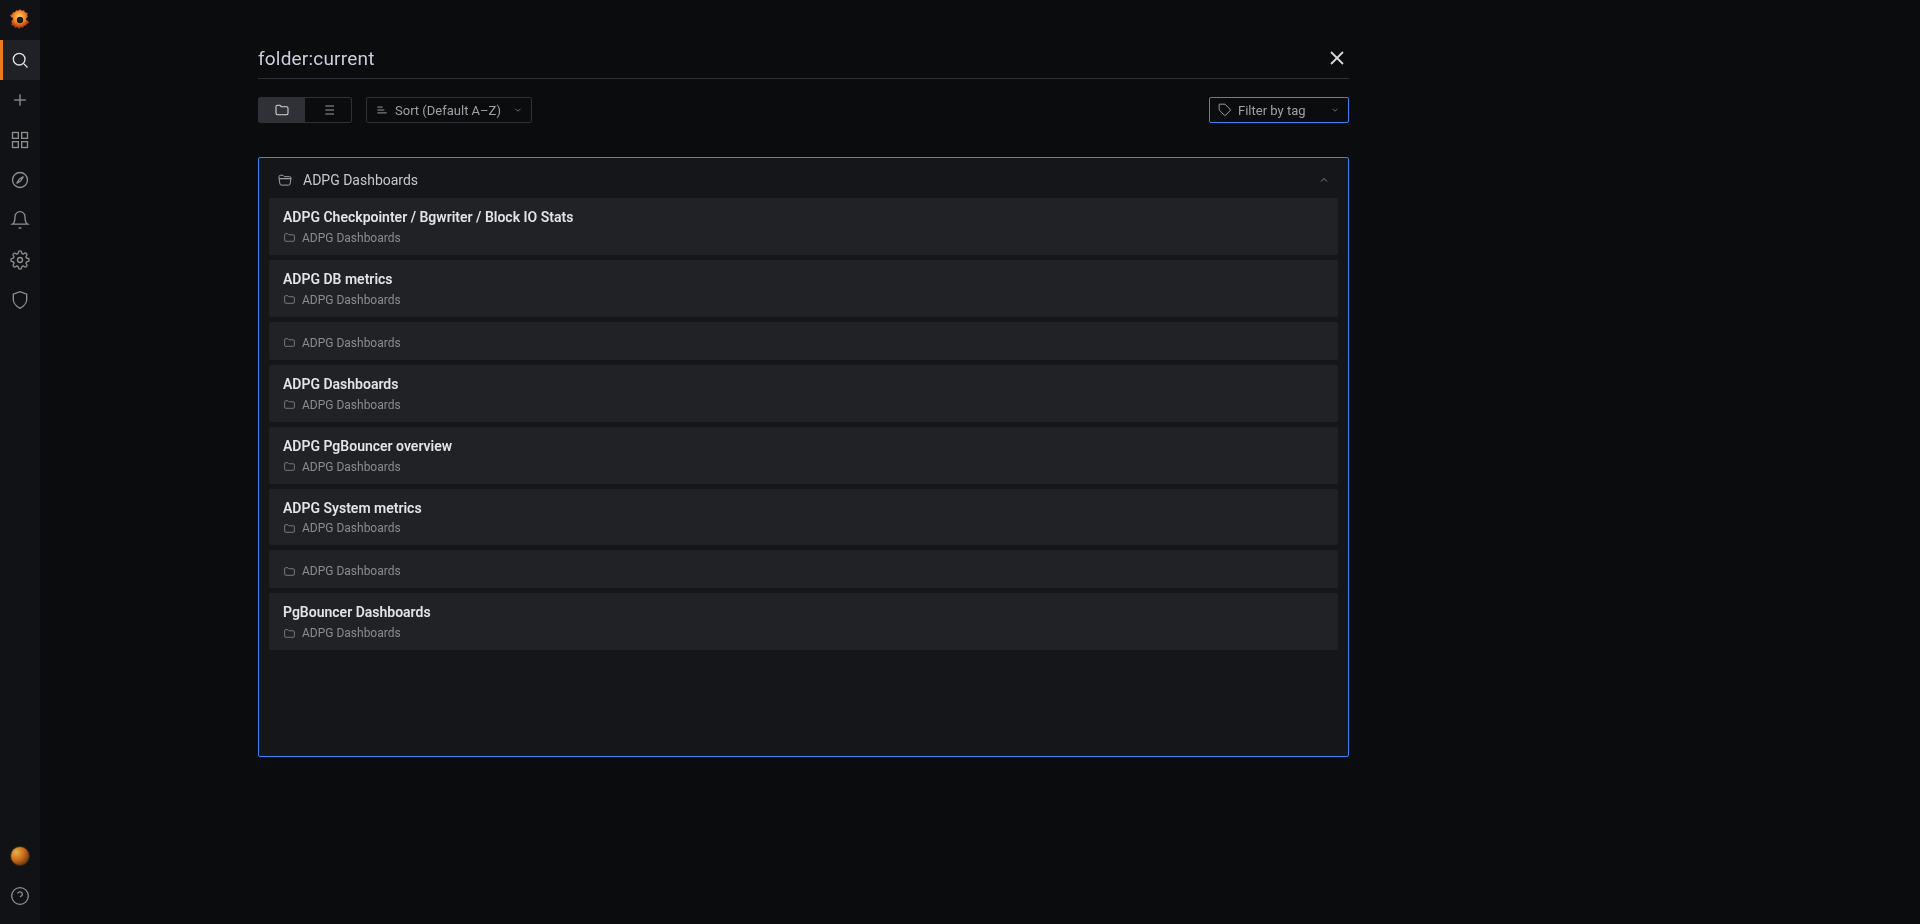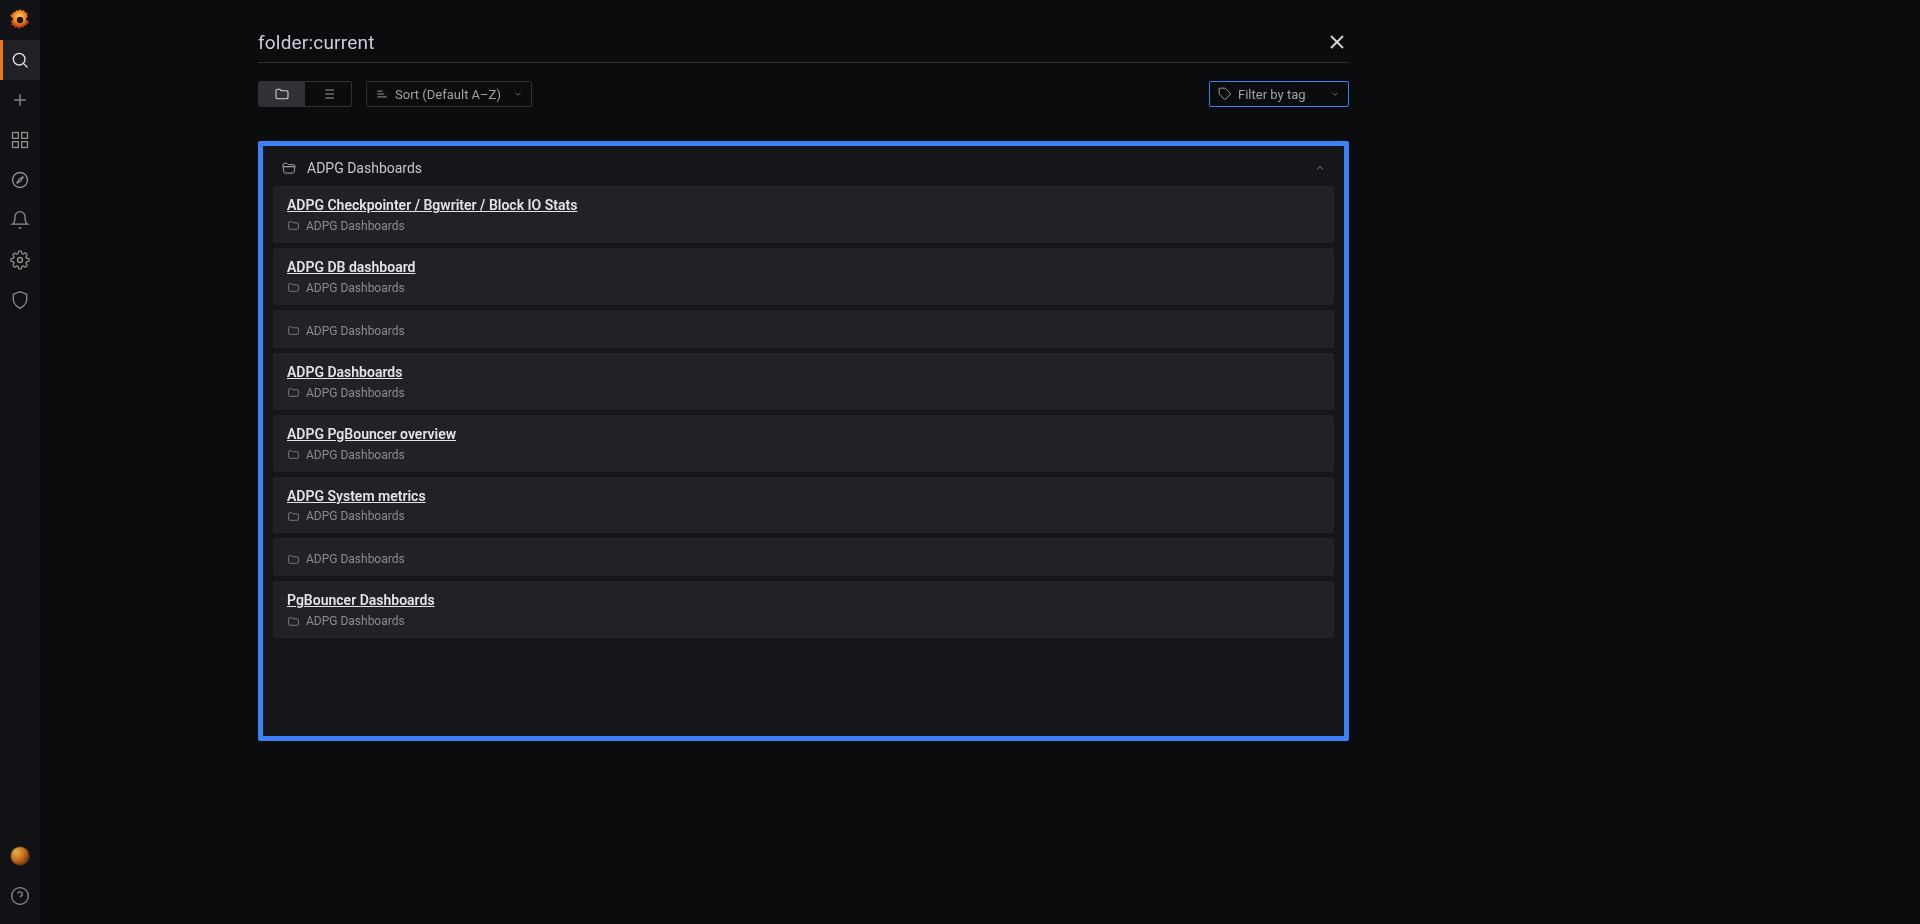--- a/index.html
+++ b/index.html
@@ -59,20 +59,21 @@
   .content {
     position: absolute;
     left: 258px;
     top: 24px;
     width: 1091px;
   }
   .search-row {
     display: flex;
     align-items: center;
     height: 36px;
+    margin-top: 16px;
   }
   .search-input {
     flex: 1;
     font-size: 19px;
     color: #ccccdc;
     letter-spacing: .2px;
   }
   .close-btn {
     width: 24px; height: 24px;
     color: #d7d8da;
@@ -134,21 +135,21 @@
     color:#9fa1a7;
     position:relative;
     cursor:pointer;
     min-width: 140px;
   }
   .tag-filter svg.lead { width:14px; height:14px; stroke:#9fa1a7; fill:none; stroke-width:1.6; margin-right:6px; }
 
   
   .results {
     margin-top: 34px;
-    border: 5px solid #3b82f6;
+    border: 1px solid #3b82f6;
     background: #141619;
     border-radius: 2px;
     padding-bottom: 10px;
     min-height: 600px;
   }
   .folder-header {
     display:flex; align-items:center;
     padding: 14px 18px 10px 18px;
     font-size: 14px;
     color: #c7c8ce;
@@ -160,21 +161,21 @@
     width:12px; height:12px; stroke:#9fa1a7; fill:none; stroke-width:1.6;
   }
   .dash-list { padding: 0 10px; }
   .dash-item {
     background: #202226;
     border-radius: 2px;
     margin-bottom: 5px;
     padding: 10px 14px;
     cursor:pointer;
   }
-  .dash-title { font-size: 14px; font-weight: 600; color:#e3e4e8; line-height:1.35;text-decoration:underline; }
+  .dash-title { font-size: 14px; font-weight: 600; color:#e3e4e8; line-height:1.35; }
   .dash-folder { display:flex; align-items:center; margin-top:4px; font-size:12px; color:#8a8c92; }
   .dash-folder svg { width:13px; height:13px; stroke:#8a8c92; fill:none; stroke-width:1.5; margin-right:6px; flex-shrink:0; }
 </style>
 </head>
 <body>
 
 <div class="sidenav">
   <div class="nav-top">
     <div class="grafana-logo">
       <svg viewBox="0 0 24 24">
@@ -317,21 +318,21 @@
         <div class="dash-item">
           <div class="dash-title">ADPG Checkpointer / Bgwriter / Block IO Stats</div>
           <div class="dash-folder">
             <svg viewBox="0 0 24 24">
               <path d="M3 7a2 2 0 012-2h4l2 2h8a2 2 0 012 2v8a2 2 0 01-2 2H5a2 2 0 01-2-2V7z"></path>
             </svg>
             <span>ADPG Dashboards</span>
           </div>
         </div>
         <div class="dash-item">
-          <div class="dash-title">ADPG DB dashboard</div>
+          <div class="dash-title">ADPG DB metrics</div>
           <div class="dash-folder">
             <svg viewBox="0 0 24 24">
               <path d="M3 7a2 2 0 012-2h4l2 2h8a2 2 0 012 2v8a2 2 0 01-2 2H5a2 2 0 01-2-2V7z"></path>
             </svg>
             <span>ADPG Dashboards</span>
           </div>
         </div>
         <div class="dash-item">
           <div class="dash-folder">
             <svg viewBox="0 0 24 24">

